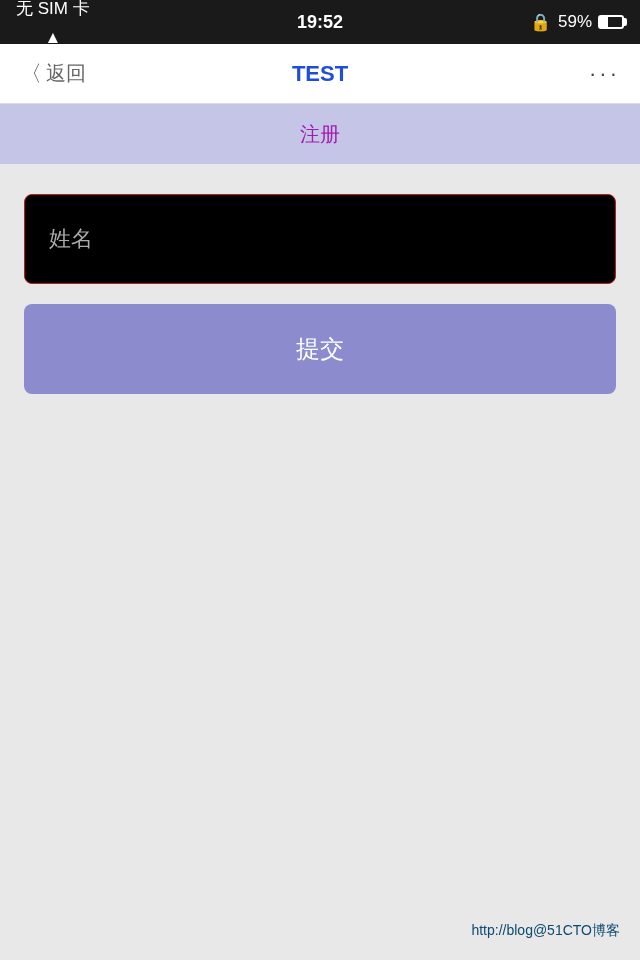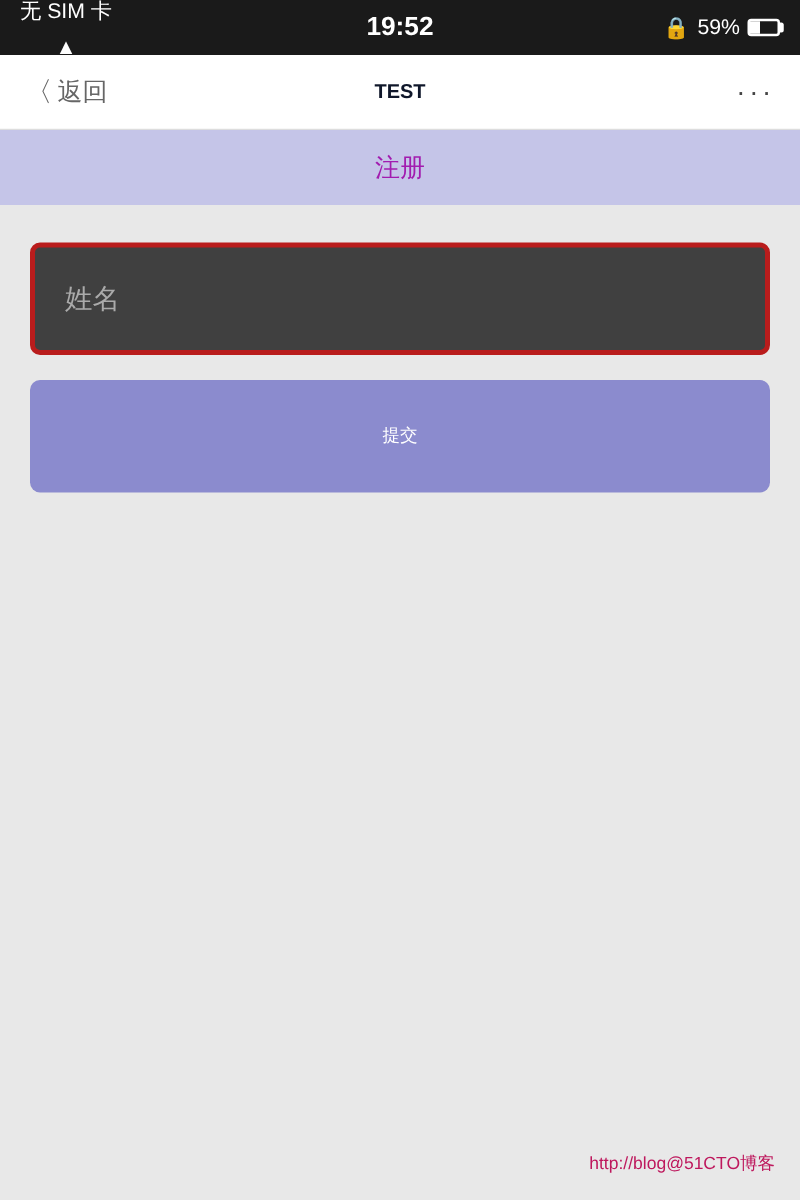--- a/index.html
+++ b/index.html
@@ -28,21 +28,21 @@
 
     .status-left {
       display: flex;
       align-items: center;
       gap: 8px;
       font-size: 17px;
       flex-direction: column;
     }
 
     .status-center {
-      font-size: 21px;
+      font-size: 18px;
       font-weight: 600;
       position: absolute;
       left: 50%;
       transform: translateX(-50%);
     }
 
     .status-right {
       display: flex;
       align-items: center;
       gap: 6px;
@@ -69,23 +69,23 @@
       font-size: 20px;
       cursor: pointer;
     }
 
     .nav-back-arrow {
       font-size: 22px;
       color: #666;
     }
 
     .nav-title {
-      font-size: 16px;
+      font-size: 22px;
       font-weight: 700;
-      color: #0f172a;
+      color: #1d4ed8;
       position: absolute;
       left: 50%;
       transform: translateX(-50%);
     }
 
     .nav-more {
       color: #444;
       font-size: 22px;
       letter-spacing: 3px;
       cursor: pointer;
@@ -125,55 +125,55 @@
       padding: 30px 24px;
       display: flex;
       flex-direction: column;
       gap: 20px;
     }
 
     
     .input-field {
       width: 100%;
       height: 90px;
-      background: #404040;
-      border: 4px solid #b91c1c;
+      background: #000000;
+      border: 1px solid #b91c1c;
       border-radius: 8px;
       padding: 0 24px;
       font-size: 22px;
       color: #999;
       outline: none;
     }
 
     .input-field::placeholder {
       color: #aaa;
     }
 
     
     .submit-btn {
       width: 100%;
       height: 90px;
       background: #8b8bce;
       border: none;
       border-radius: 8px;
-      font-size: 14px;
+      font-size: 24px;
       color: white;
       cursor: pointer;
       display: flex;
       align-items: center;
       justify-content: center;
     }
 
     
     .watermark {
       position: fixed;
       bottom: 20px;
       right: 20px;
       font-size: 14px;
-      color: #be185d;
+      color: #0c4a6e;
     }
   </style>
 </head>
 <body>
 
 <div class="status-bar">
   <div class="status-left">
     <span>无 SIM 卡</span>
     <span>▲</span>
   </div>

